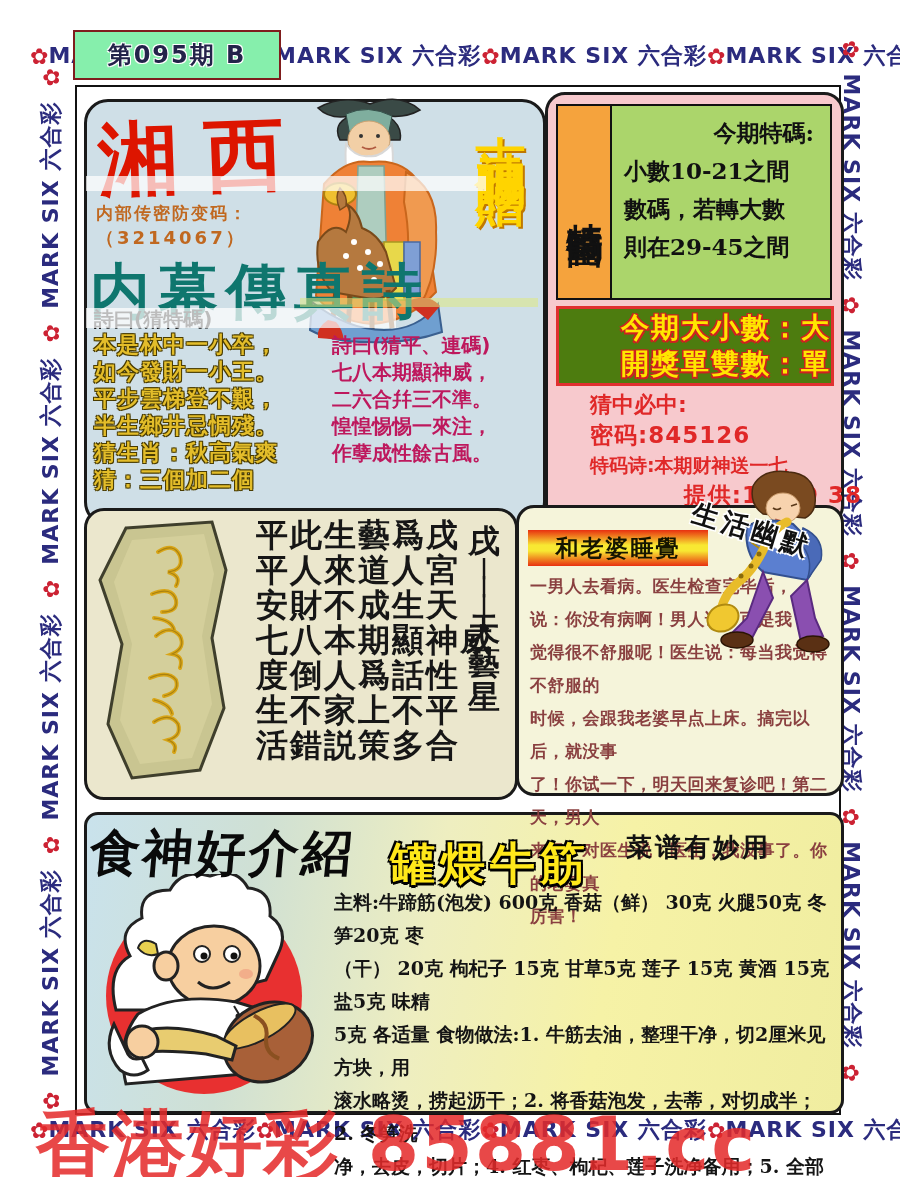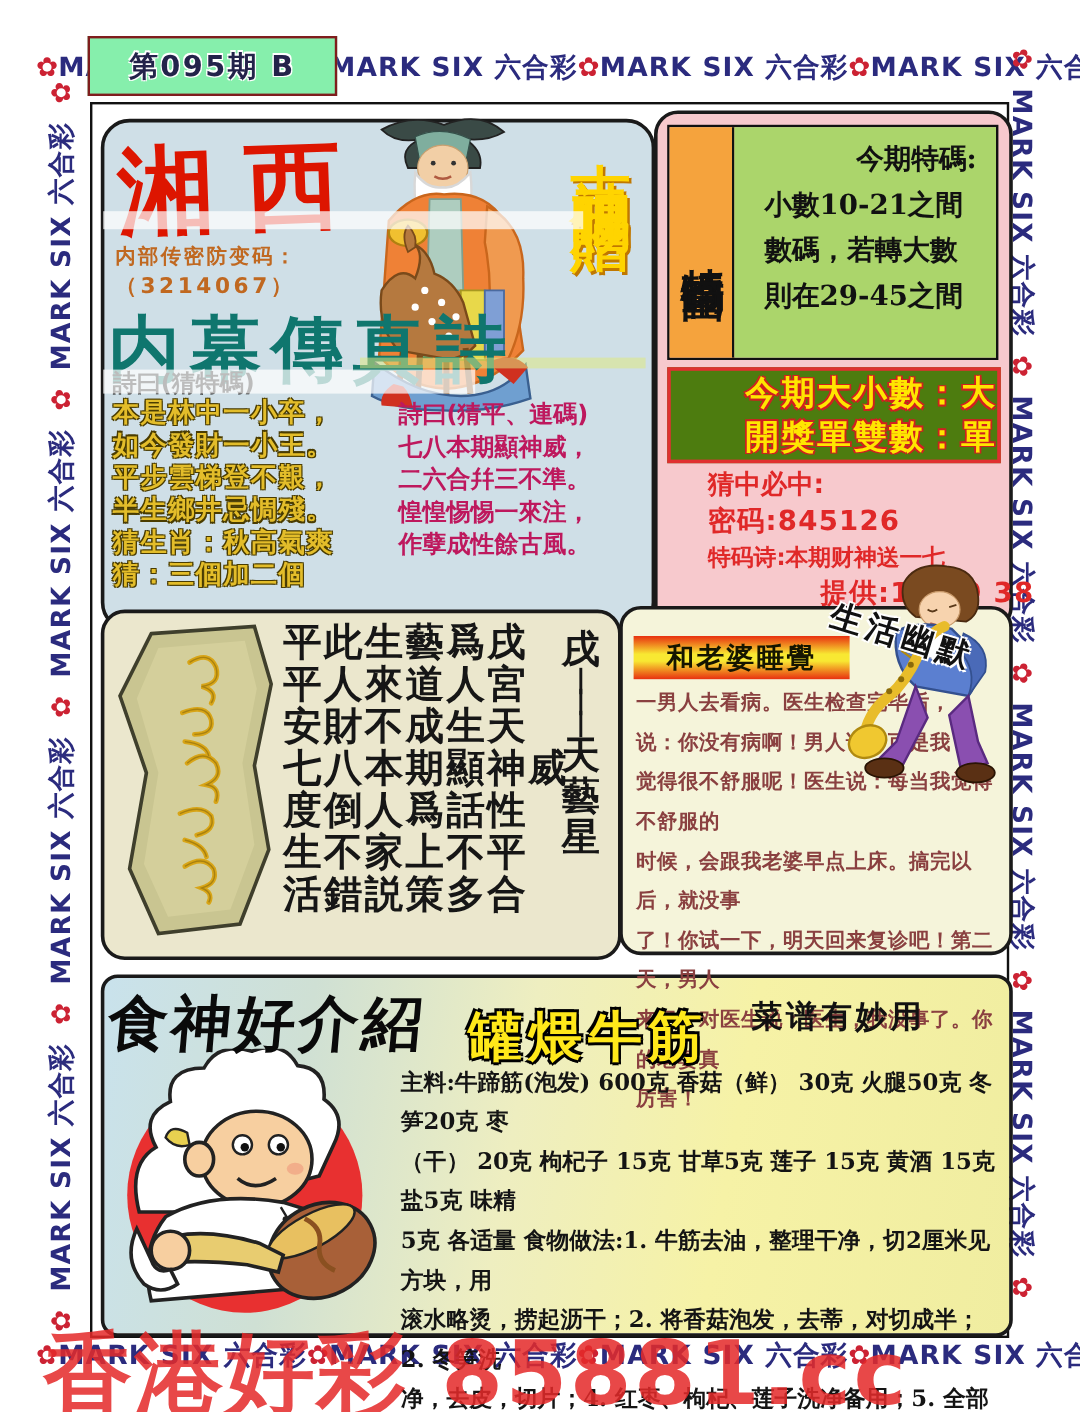--- a/index.html
+++ b/index.html
@@ -47,35 +47,35 @@
   .artifact{position:absolute;background:rgba(255,255,255,.72);z-index:3;pointer-events:none;}
   .artifact.a1{left:86px;top:176px;width:400px;height:15px;}
   .artifact.a2{left:86px;top:308px;width:310px;height:20px;}
   .artifact.a3{left:300px;top:298px;width:238px;height:9px;background:rgba(222,232,130,.55);}
 
   
   .panel-pink{left:545px;top:92px;width:293px;height:428px;background:#f7c9cd;border-radius:20px;}
   .range-box{position:absolute;left:556px;top:104px;width:272px;height:192px;border:2px solid #111;display:flex;}
   .range-strip{width:52px;background:#f5a33d;border-right:2px solid #111;display:flex;align-items:center;justify-content:center;}
   .range-strip span{writing-mode:vertical-rl;text-orientation:upright;font-size:36px;font-weight:900;color:#111;letter-spacing:4px;}
-  .range-green{flex:1;background:#abd56b;padding:8px 6px 4px 25px;font-size:23px;font-weight:bold;color:#111;
+  .range-green{flex:1;background:#abd56b;padding:8px 6px 4px 12px;font-size:23px;font-weight:bold;color:#111;
                line-height:38px;font-family:"DejaVu Serif",serif;}
   .range-green .r-first{text-align:right;padding-right:10px;}
   .size-box{position:absolute;left:556px;top:306px;width:272px;height:74px;background:#4d7c0f;border:3px solid #e03030;
             display:flex;flex-direction:column;align-items:flex-end;justify-content:center;}
   .size-box div{font-size:28px;font-weight:900;color:#ffe600;letter-spacing:2px;line-height:36px;
                 text-shadow:1.5px 1.5px 0 #d02020,-1.5px -1.5px 0 #d02020,1.5px -1.5px 0 #d02020,-1.5px 1.5px 0 #d02020;}
   .hints{position:absolute;left:558px;top:390px;width:272px;font-weight:900;color:#e02828;line-height:30px;margin-left:32px;}
   .hints .h0{font-size:22px;} .hints .h1{font-size:23px;letter-spacing:1px;}
   .hints .h2{font-size:19px;} .hints .h3{font-size:23px;letter-spacing:1px;text-align:right;}
 
   
   .panel-stone{left:84px;top:508px;width:428px;height:286px;background:#ebe7cd;border-radius:20px;}
   .stone-art{position:absolute;left:92px;top:518px;}
-  .grid-poem{position:absolute;left:236px;top:518px;font-size:32px;font-weight:900;color:#161616;line-height:35px;
+  .grid-poem{position:absolute;left:256px;top:518px;font-size:32px;font-weight:900;color:#161616;line-height:35px;
              letter-spacing:2px;white-space:nowrap;}
   .vert-col{position:absolute;left:462px;top:524px;width:44px;display:flex;flex-direction:column;align-items:center;}
   .vert-col span{font-size:32px;font-weight:900;color:#161616;line-height:34px;}
   .vert-col span.pipe{font-size:22px;line-height:18px;font-weight:bold;}
 
   
   .panel-joke{left:516px;top:505px;width:322px;height:285px;background:#f5f4da;border-radius:18px;}
   .joke-titlebar{position:absolute;left:528px;top:530px;width:180px;height:36px;z-index:4;
                  background:linear-gradient(180deg,#e83010 0%,#f8e832 42%,#f8e832 58%,#e83010 100%);
                  display:flex;align-items:center;justify-content:center;font-size:23px;font-weight:900;color:#151500;letter-spacing:2px;}

